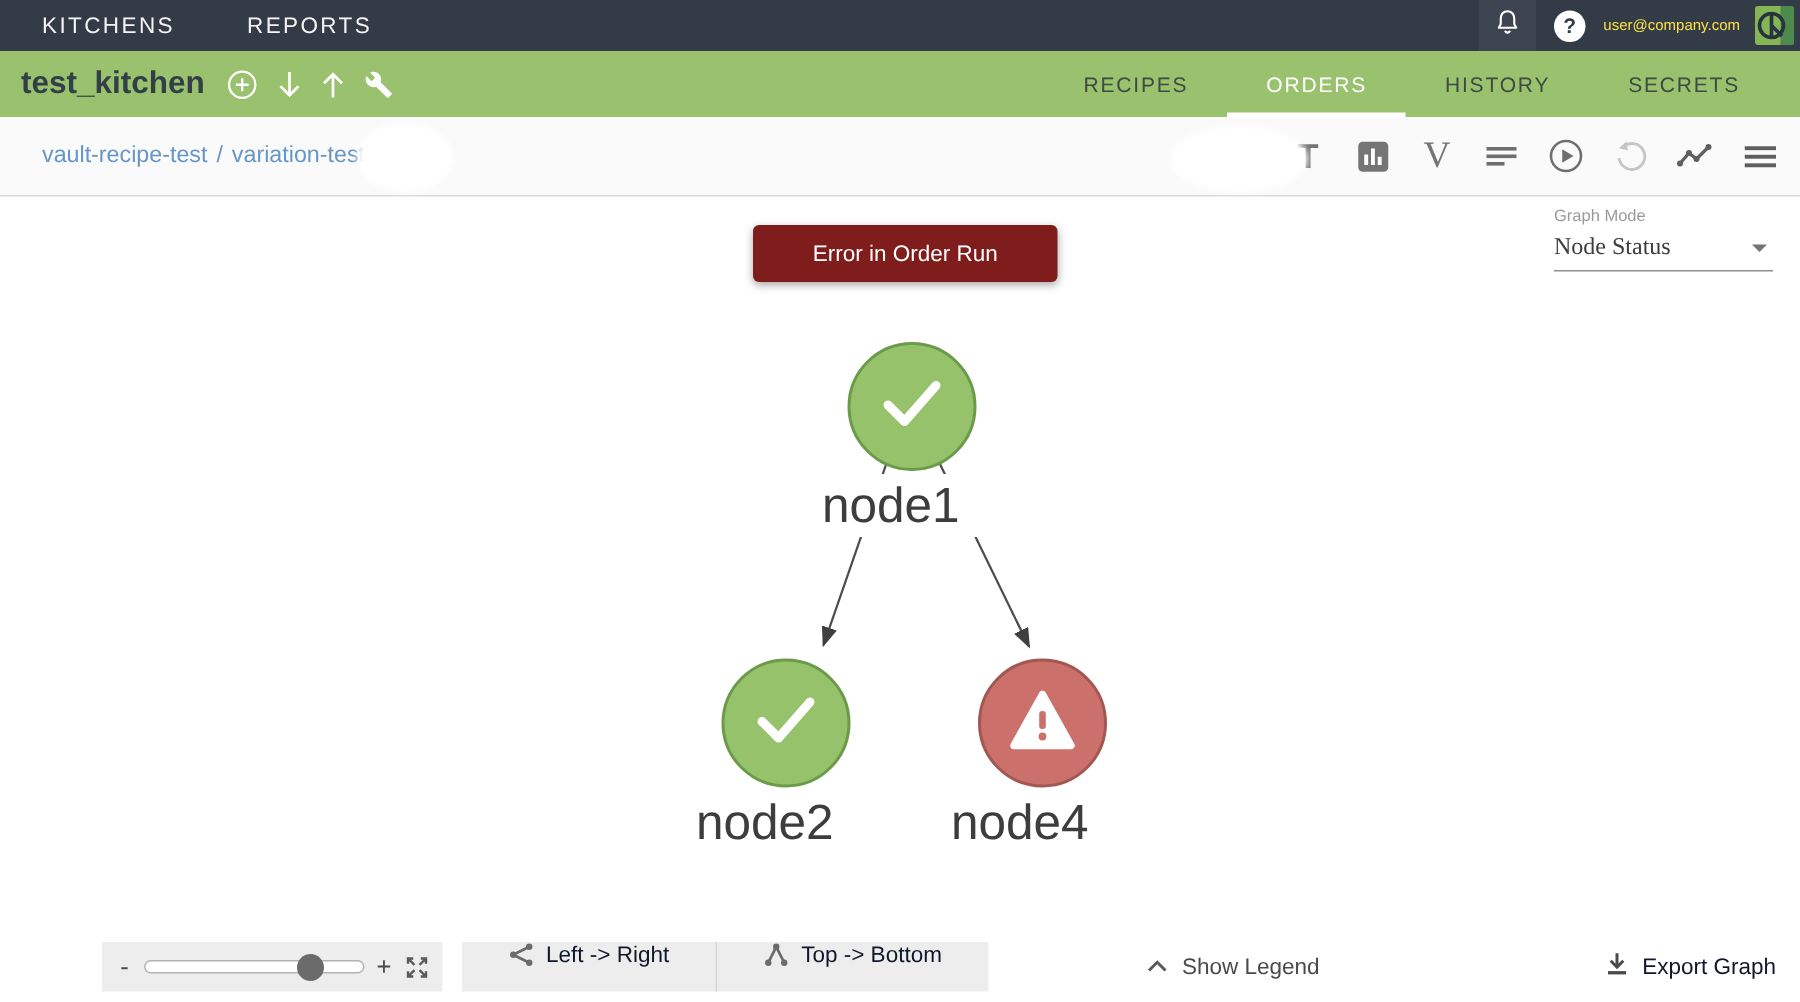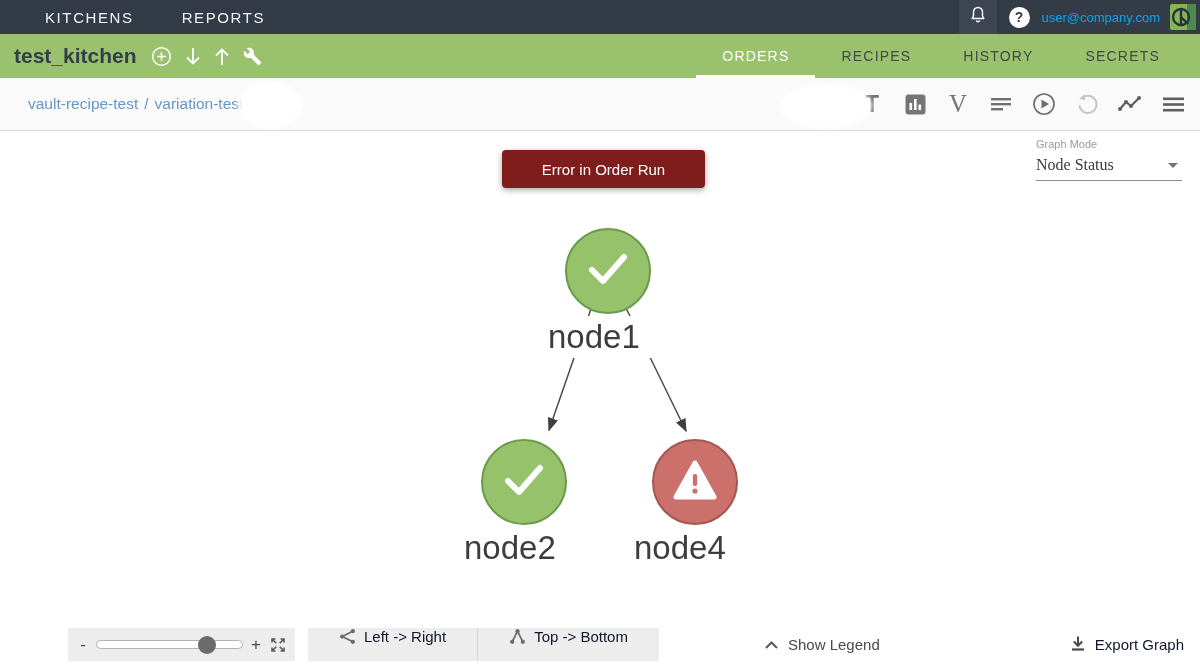--- a/index.html
+++ b/index.html
@@ -1,26 +1,26 @@
 <!DOCTYPE html>
 <html><head>
 <meta charset="utf-8">
 <style>
   * { margin:0; padding:0; box-sizing:border-box; }
   html,body { width:1200px; height:668px; font-family:"Liberation Sans",sans-serif; background:#fff; }
   #app { position:relative; width:1200px; height:668px; overflow:hidden; background:#fff; }
 
   
   .navbar { position:absolute; top:0; left:0; width:1200px; height:34px; background:#333b46; display:flex; align-items:center; }
-  .nav-link { color:#f4f4f4; font-size:15px; letter-spacing:1.6px; margin-left:45px; cursor:pointer; }
+  .nav-link { color:#f4f4f4; font-size:15px; letter-spacing:1.6px; margin-left:28px; cursor:pointer; }
   .nav-link:nth-child(2){ margin-left:48px; }
   .nav-right { margin-left:auto; display:flex; align-items:center; height:34px; }
   .bell-box { width:38px; height:34px; background:#3e4552; display:flex; align-items:center; justify-content:center; }
   .help-circle { width:21px; height:21px; background:#fff; border-radius:50%; color:#333b46; font-size:14px; font-weight:bold; display:flex; align-items:center; justify-content:center; margin-left:12px; }
-  .user-email { color:#0ea5e9; font-size:13px; margin:0 10px 0 12px; }
+  .user-email { color:#fde047; font-size:10px; margin:0 10px 0 12px; }
   .brand { width:26px; height:26px; margin-right:4px; border-radius:2px; overflow:hidden; position:relative; }
 
   
   .kitchen-bar { position:absolute; top:34px; left:0; width:1200px; height:44px; background:#9ac16e; display:flex; align-items:center; }
   .kitchen-title { color:#333f48; font-size:21px; font-weight:bold; margin-left:14px; }
   .kbar-icons { display:flex; align-items:center; gap:13px; margin-left:14px; }
   .kbar-icons .ic { display:flex; align-items:center; justify-content:center; cursor:pointer; }
   .tabs { margin-left:auto; display:flex; height:44px; }
   .tab { font-size:14px; letter-spacing:1.2px; color:#3e4b42; padding:0 26px; display:flex; align-items:center; height:44px; cursor:pointer; }
   .tab.active { color:#fff; border-bottom:3px solid #fff; padding-top:3px; }
@@ -130,22 +130,22 @@
             <polyline points="2,8.5 8,2.5 14,8.5" fill="none" stroke="#fff" stroke-width="1.8"></polyline>
           </svg>
       </span>
       <span class="ic">
         <svg width="19" height="19" viewBox="0 0 24 24">
             <path d="M22.7 19l-9.1-9.1c.9-2.3.4-5-1.5-6.9-2-2-5-2.4-7.4-1.3L9 6 6 9 1.6 4.7C.4 7.1.9 10.1 2.9 12.1c1.9 1.9 4.6 2.4 6.9 1.5l9.1 9.1c.4.4 1 .4 1.4 0l2.3-2.3c.5-.4.5-1.1.1-1.4z" fill="#fff"></path>
           </svg>
       </span>
     </div>
     <div class="tabs">
+      <span class="tab">RECIPES</span>
       <span class="tab active">ORDERS</span>
-      <span class="tab">RECIPES</span>
       <span class="tab">HISTORY</span>
       <span class="tab">SECRETS</span>
       <span class="tabs-endpad"></span>
     </div>
   </div>
 
   <div class="toolrow">
     <div class="crumb"><a>vault-recipe-test</a><span class="sep">/</span><a>variation-test</a></div>
     <div class="tool-icons">
       <span class="tic">

